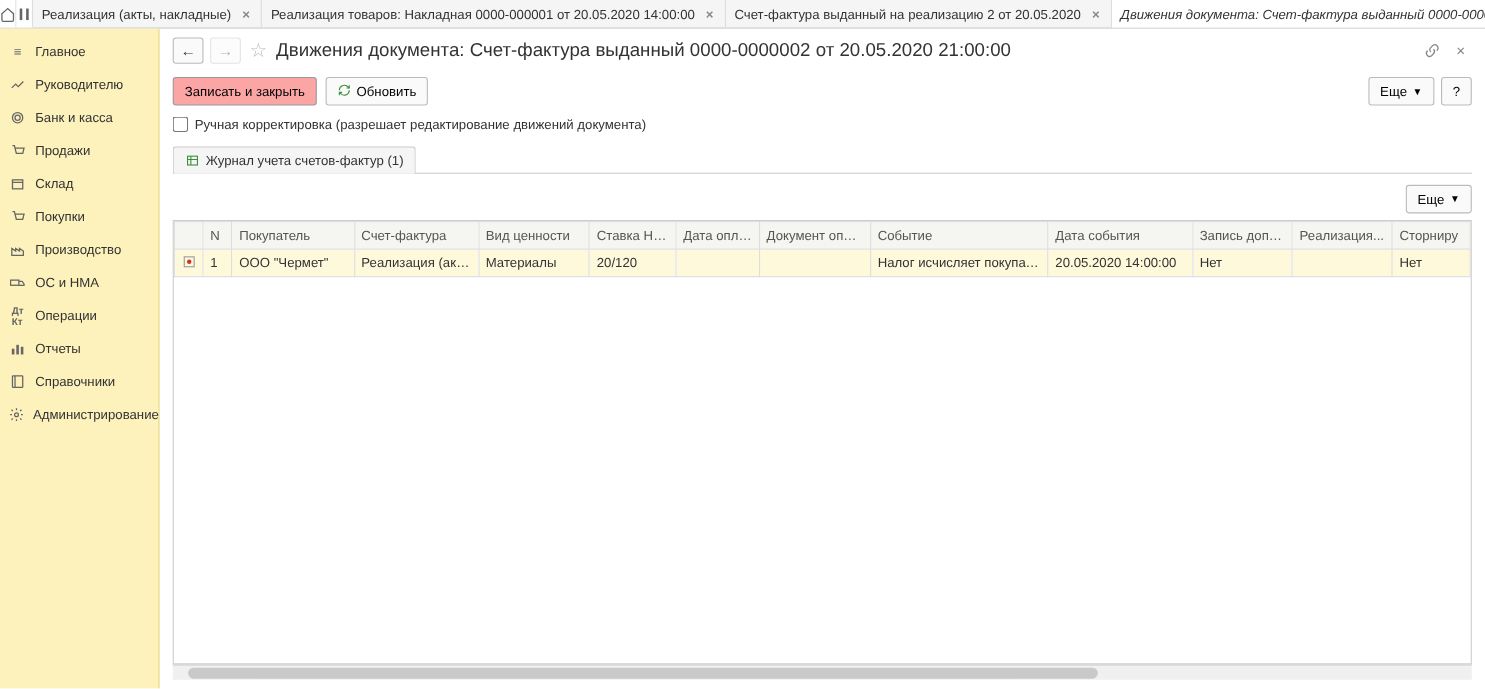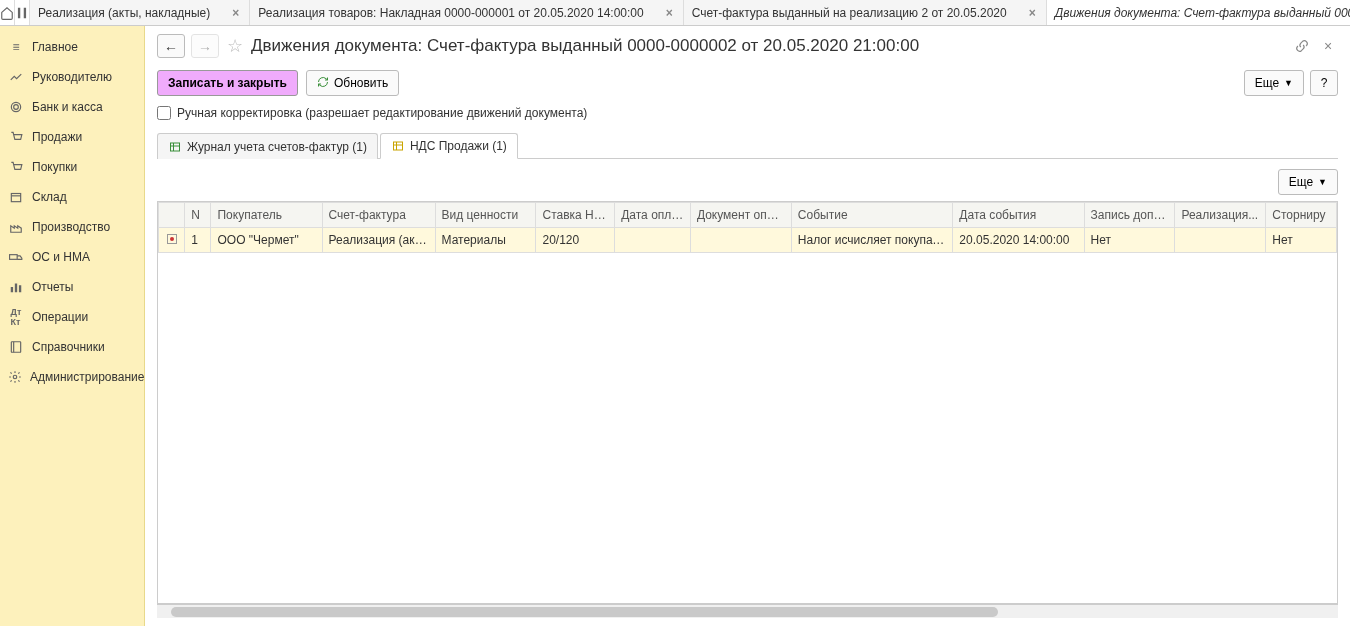--- a/index.html
+++ b/index.html
@@ -29,21 +29,21 @@
     justify-content: center;
     border-right: 1px solid #ddd;
     background: #fff;
     cursor: pointer;
   }
   .top-tabs .tab {
     display: flex;
     align-items: center;
     padding: 0 8px;
     border-right: 1px solid #ddd;
-    gap: 20px;
+    gap: 8px;
     cursor: pointer;
     white-space: nowrap;
   }
   .top-tabs .tab.active {
     background: #fff;
     font-style: italic;
   }
   .top-tabs .tab.italic { font-style: italic; }
   .top-tabs .close-x { color: #888; font-weight: bold; cursor: pointer; padding: 0 2px; }
   
@@ -131,23 +131,23 @@
     height: 26px;
     border: 1px solid #bbb;
     border-radius: 3px;
     background: #fafafa;
     padding: 0 10px;
     cursor: pointer;
     display: flex; align-items:center; gap: 5px;
     font-size: 12px;
   }
   .btn.primary {
-    background: #f0abfc;
+    background: #fca5a5;
     border-color: #999;
-    font-weight: bold;
+    font-weight: normal;
     text-align: right;
   }
   .checkbox-row {
     display: flex;
     align-items: flex-end;
     gap: 6px;
     margin-bottom: 12px;
   }
   .checkbox-row input[type=checkbox] {
     width: 14px; height: 14px;
@@ -310,64 +310,64 @@
       <span class="ic">
         <svg width="14" height="14" viewBox="0 0 24 24" fill="none" stroke="#666" stroke-width="2">
             <path d="M4 4h3l3 12h10l2-8H8"></path>
           </svg>
       </span>
       <span>Продажи</span>
     </div>
     <div class="item">
       <span class="ic">
         <svg width="14" height="14" viewBox="0 0 24 24" fill="none" stroke="#666" stroke-width="2">
-            <path d="M4 4h3l3 12h10l2-8H8"></path>
-          </svg>
-      </span>
-      <span>Покупки</span>
-    </div>
-    <div class="item">
-      <span class="ic">
-        <svg width="14" height="14" viewBox="0 0 24 24" fill="none" stroke="#666" stroke-width="2">
             <rect x="4" y="6" width="16" height="14"></rect>
             <line x1="4" y1="10" x2="20" y2="10"></line>
           </svg>
       </span>
       <span>Склад</span>
     </div>
     <div class="item">
       <span class="ic">
         <svg width="14" height="14" viewBox="0 0 24 24" fill="none" stroke="#666" stroke-width="2">
+            <path d="M4 4h3l3 12h10l2-8H8"></path>
+          </svg>
+      </span>
+      <span>Покупки</span>
+    </div>
+    <div class="item">
+      <span class="ic">
+        <svg width="14" height="14" viewBox="0 0 24 24" fill="none" stroke="#666" stroke-width="2">
             <path d="M3 21V10l6 4V10l6 4V10l6 4v7H3z"></path>
           </svg>
       </span>
       <span>Производство</span>
     </div>
     <div class="item">
       <span class="ic">
         <svg width="14" height="14" viewBox="0 0 24 24" fill="none" stroke="#666" stroke-width="2">
             <rect x="1" y="8" width="13" height="8"></rect>
             <path d="M14 10h5l3 4v2h-8"></path>
           </svg>
       </span>
       <span>ОС и НМА</span>
+    </div>
+    <div class="item">
+      <span class="ic" style="font-size:9px;font-weight:bold">Дт<br>Кт</span>
+      <span>Операции</span>
     </div>
     <div class="item">
       <span class="ic">
         <svg width="14" height="14" viewBox="0 0 24 24" fill="#666">
             <rect x="3" y="12" width="4" height="9"></rect>
             <rect x="10" y="6" width="4" height="15"></rect>
             <rect x="17" y="9" width="4" height="12"></rect>
           </svg>
       </span>
       <span>Отчеты</span>
-    </div>
-    <div class="item">
-      <span class="ic" style="font-size:9px;font-weight:bold">Дт<br>Кт</span>
-      <span>Операции</span>
     </div>
     <div class="item">
       <span class="ic">
         <svg width="14" height="14" viewBox="0 0 24 24" fill="none" stroke="#666" stroke-width="2">
             <rect x="4" y="3" width="16" height="18" rx="1"></rect>
             <line x1="8" y1="3" x2="8" y2="21"></line>
           </svg>
       </span>
       <span>Справочники</span>
     </div>
@@ -433,30 +433,20 @@
     <div class="inner-tabs">
       <div class="itab">
         <span class="tab-icon" style="color:#3a8f3a">
           <svg width="12" height="12" viewBox="0 0 24 24" fill="none" stroke="#3a8f3a" stroke-width="2">
               <rect x="3" y="4" width="18" height="16"></rect>
               <line x1="3" y1="10" x2="21" y2="10"></line>
               <line x1="9" y1="4" x2="9" y2="20"></line>
             </svg>
         </span>
         <span>Журнал учета счетов-фактур (1)</span>
-      </div>
-      <div class="itab active">
-        <span class="tab-icon" style="color:#c9a400">
-          <svg width="12" height="12" viewBox="0 0 24 24" fill="none" stroke="#c9a400" stroke-width="2">
-              <rect x="3" y="4" width="18" height="16"></rect>
-              <line x1="3" y1="10" x2="21" y2="10"></line>
-              <line x1="9" y1="4" x2="9" y2="20"></line>
-            </svg>
-        </span>
-        <span>НДС Продажи (1)</span>
       </div>
     </div>
 
     <div class="more-row">
       <button class="btn">
         <span>Еще</span>
         <span style="font-size:9px">▼</span>
       </button>
     </div>
 

